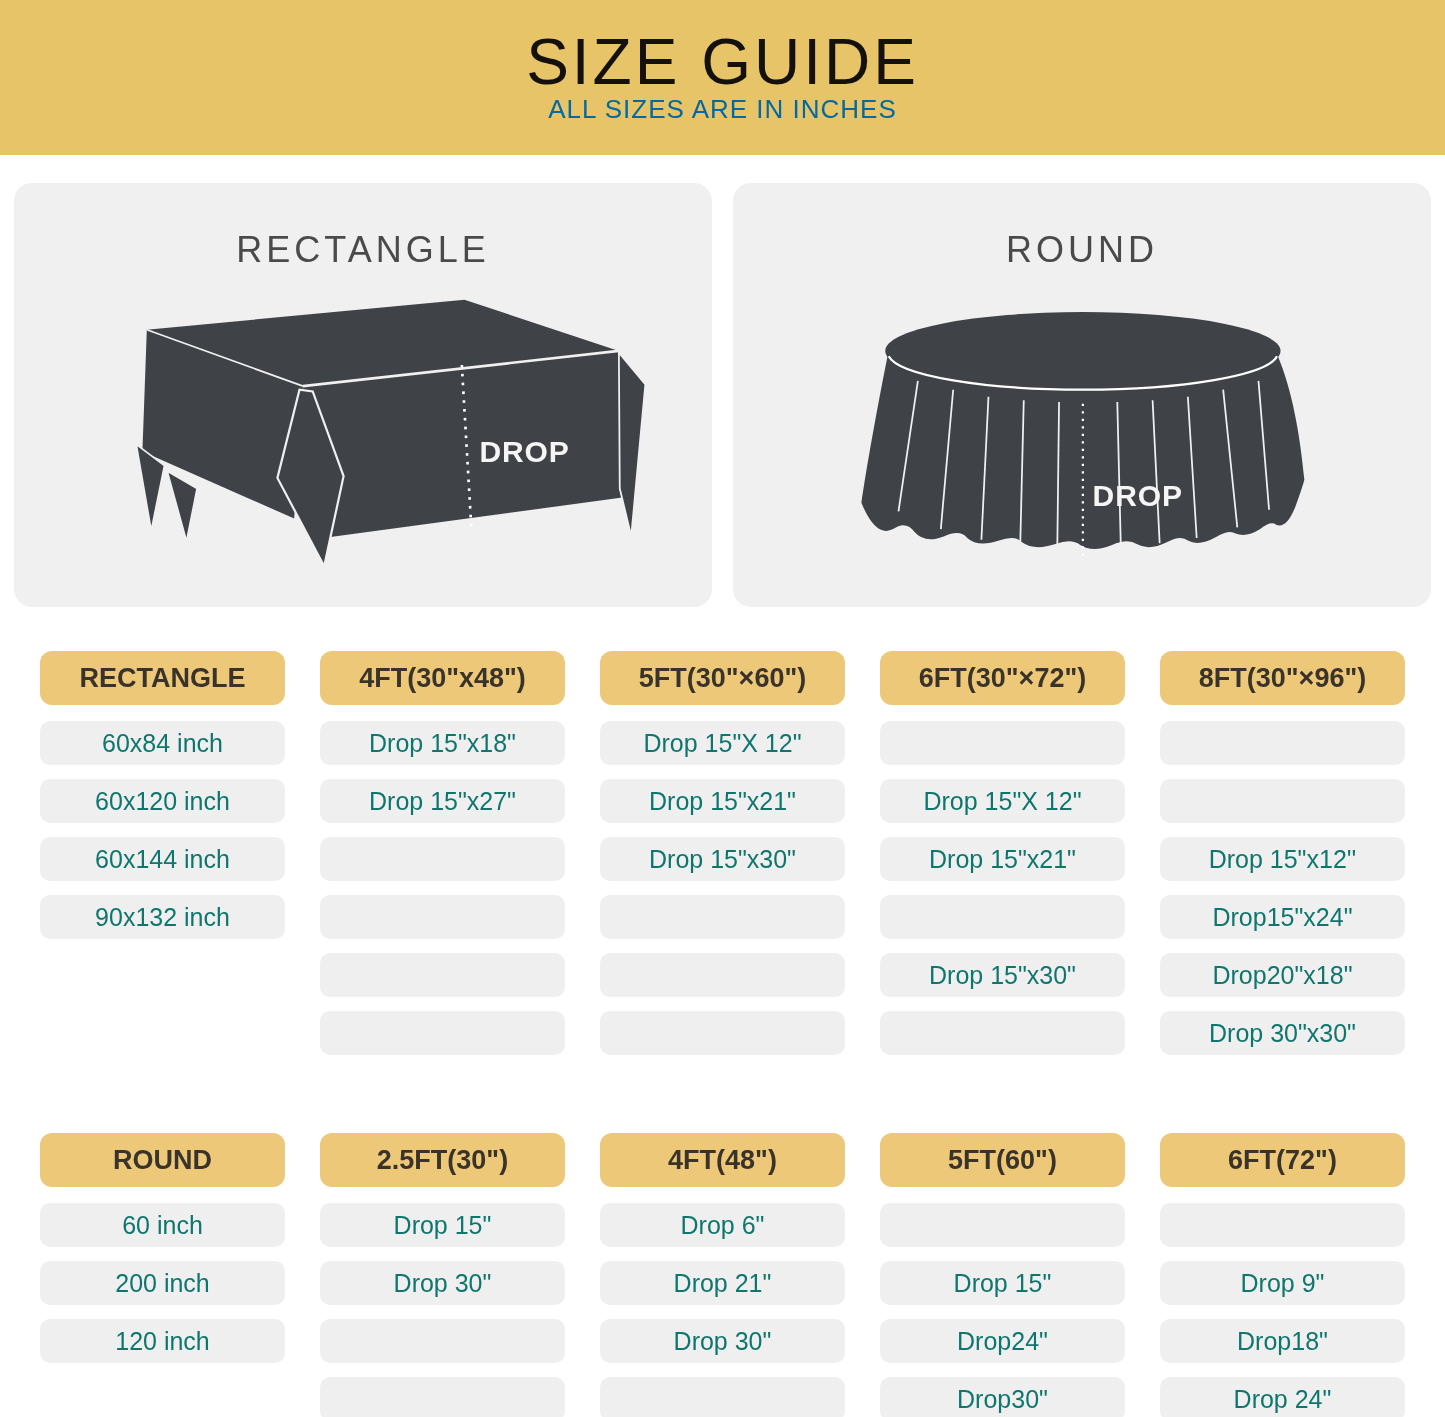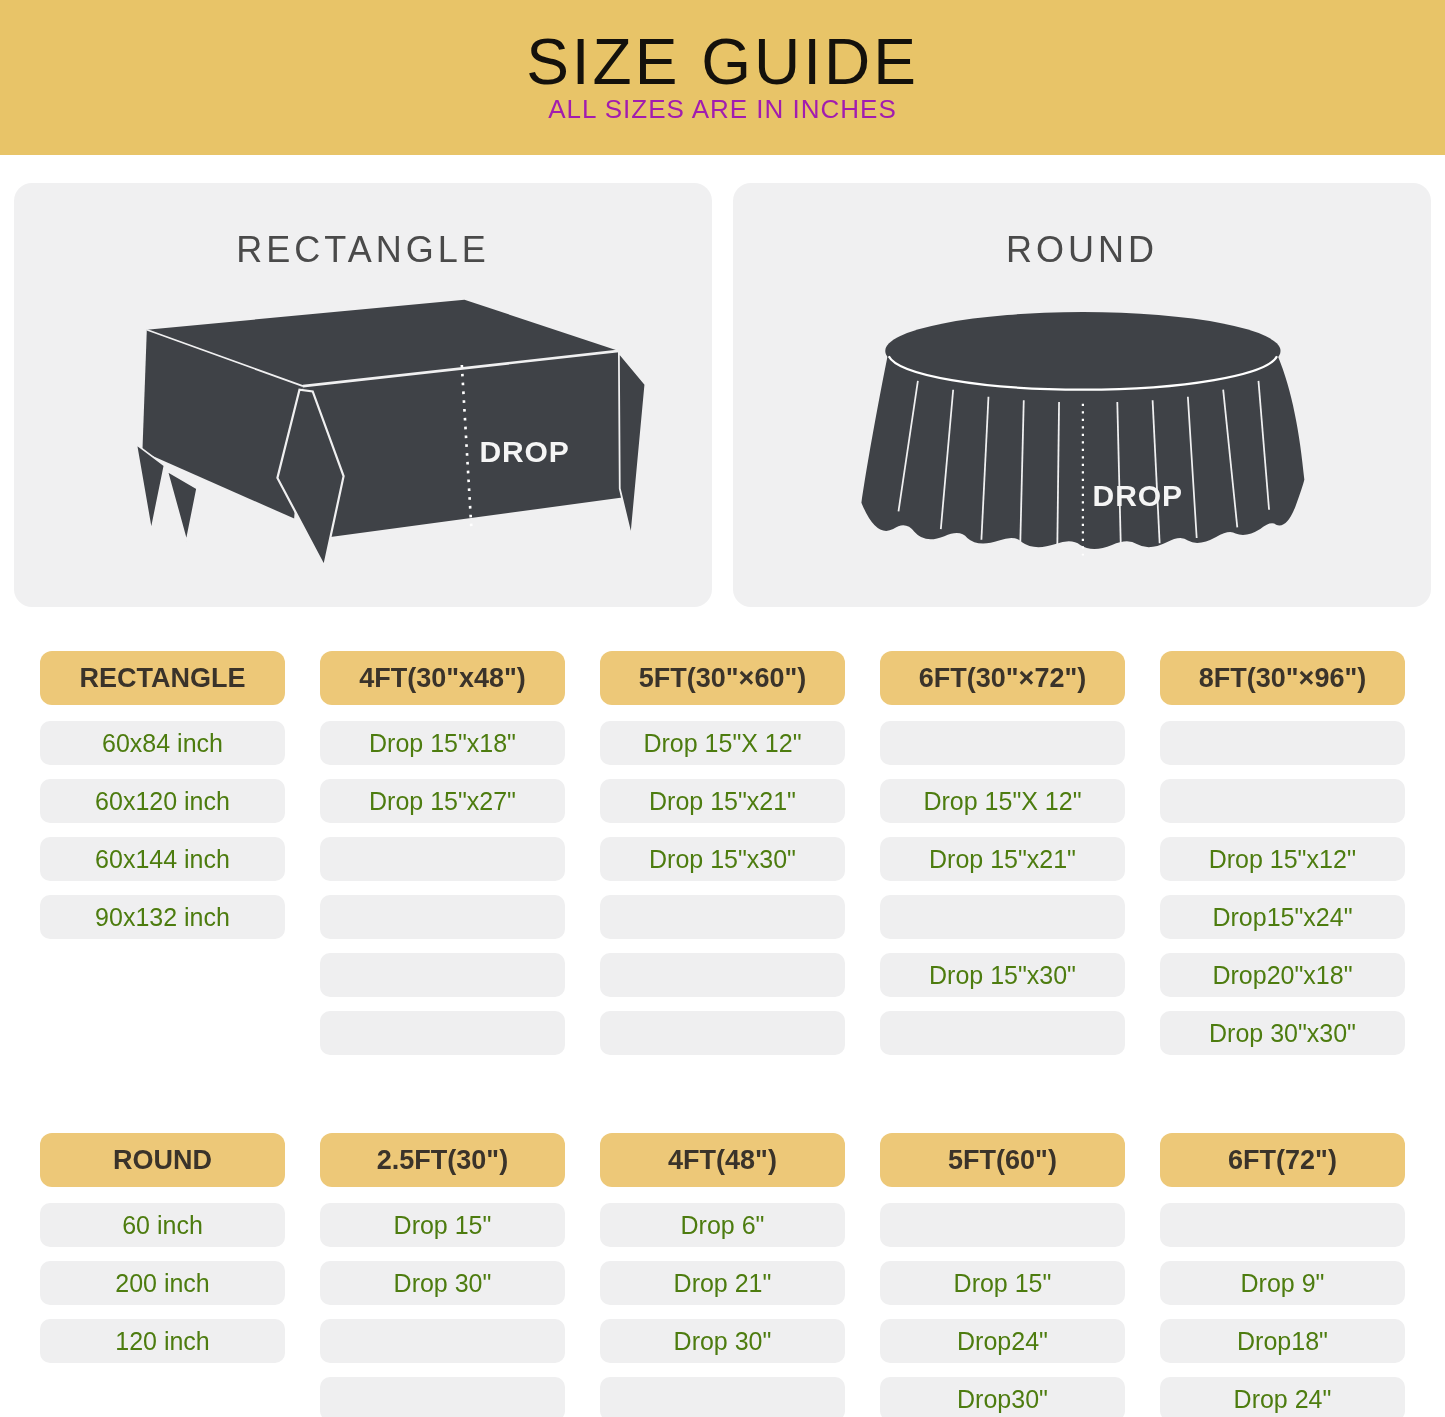--- a/index.html
+++ b/index.html
@@ -15,21 +15,21 @@
   .banner {
     height:155px; background:#e8c468;
     display:flex; flex-direction:column; align-items:center; justify-content:center;
   }
   .banner-title {
     font-size:64px; font-weight:400; letter-spacing:3px;
     color:#14110c; line-height:1;text-align:right;
   }
   .banner-sub {
     font-size:26px; font-weight:500; letter-spacing:1px;
-    color:#a21caf; 
+    color:#0369a1; 
   }
 
   
   .panels { display:flex; gap:21px; padding:28px 14px 0 14px; }
   .panel {
     flex:1; height:424px; background:#f0f0f1; border-radius:18px;
     display:flex; flex-direction:column; align-items:center;
   }
   .panel-title {
     margin-top:46px; font-size:36px; letter-spacing:4px; color:#4a4a4a;
@@ -45,21 +45,21 @@
   .section-round { margin-top:64px; }
   .col-header {
     height:54px; background:#edc878; border-radius:12px;
     display:flex; align-items:center; justify-content:center;
     font-size:27px; font-weight:700; color:#3a332a;
     margin-bottom:16px; white-space:nowrap;
   }
   .cell {
     height:44px; background:#efeff0; border-radius:10px;
     display:flex; align-items:center; justify-content:center;
-    font-size:25px; color:#4d7c0f;
+    font-size:25px; color:#0f766e;
     margin-bottom:14px; white-space:nowrap;
   }
   .cloth-text {
     font-size:34px; font-weight:700; fill:#f5f5f5;
     font-family:"Liberation Sans", sans-serif; letter-spacing:1px;
   }
 </style>
 </head>
 <body>
 

